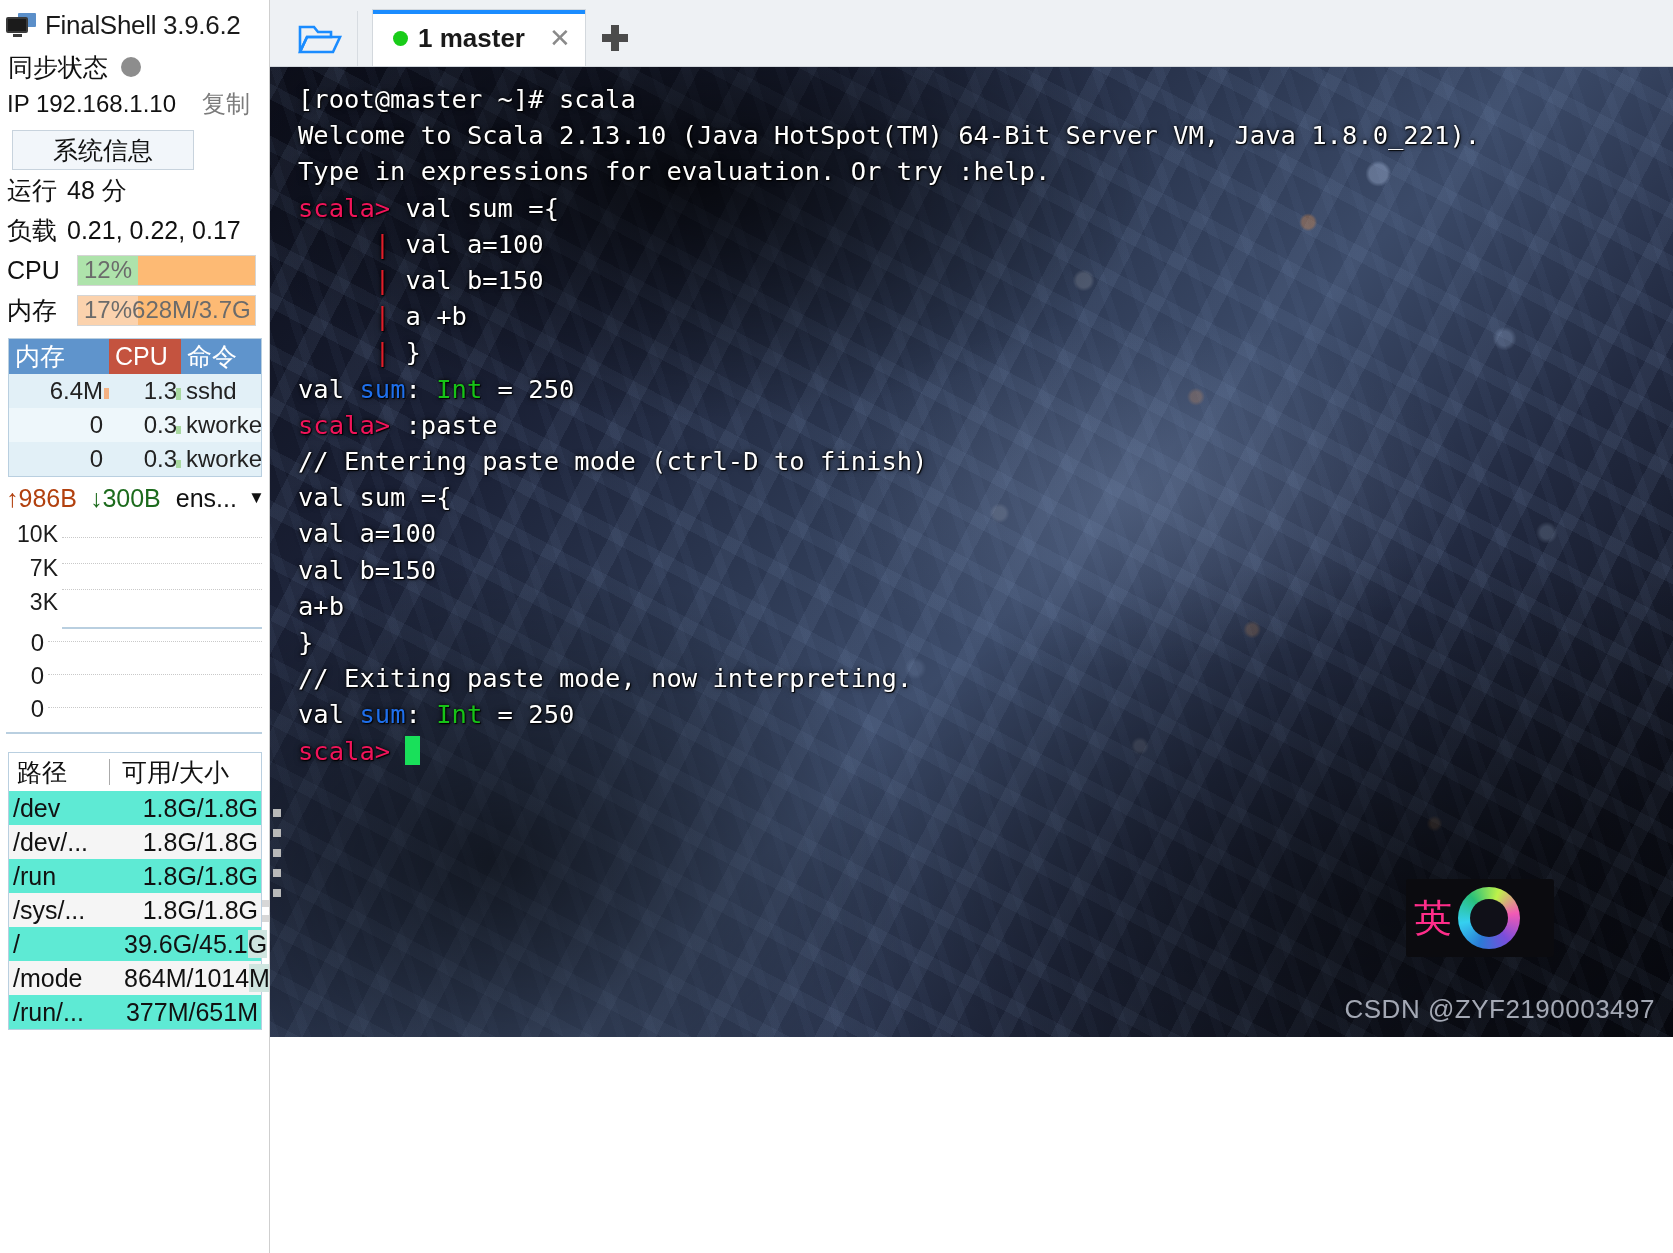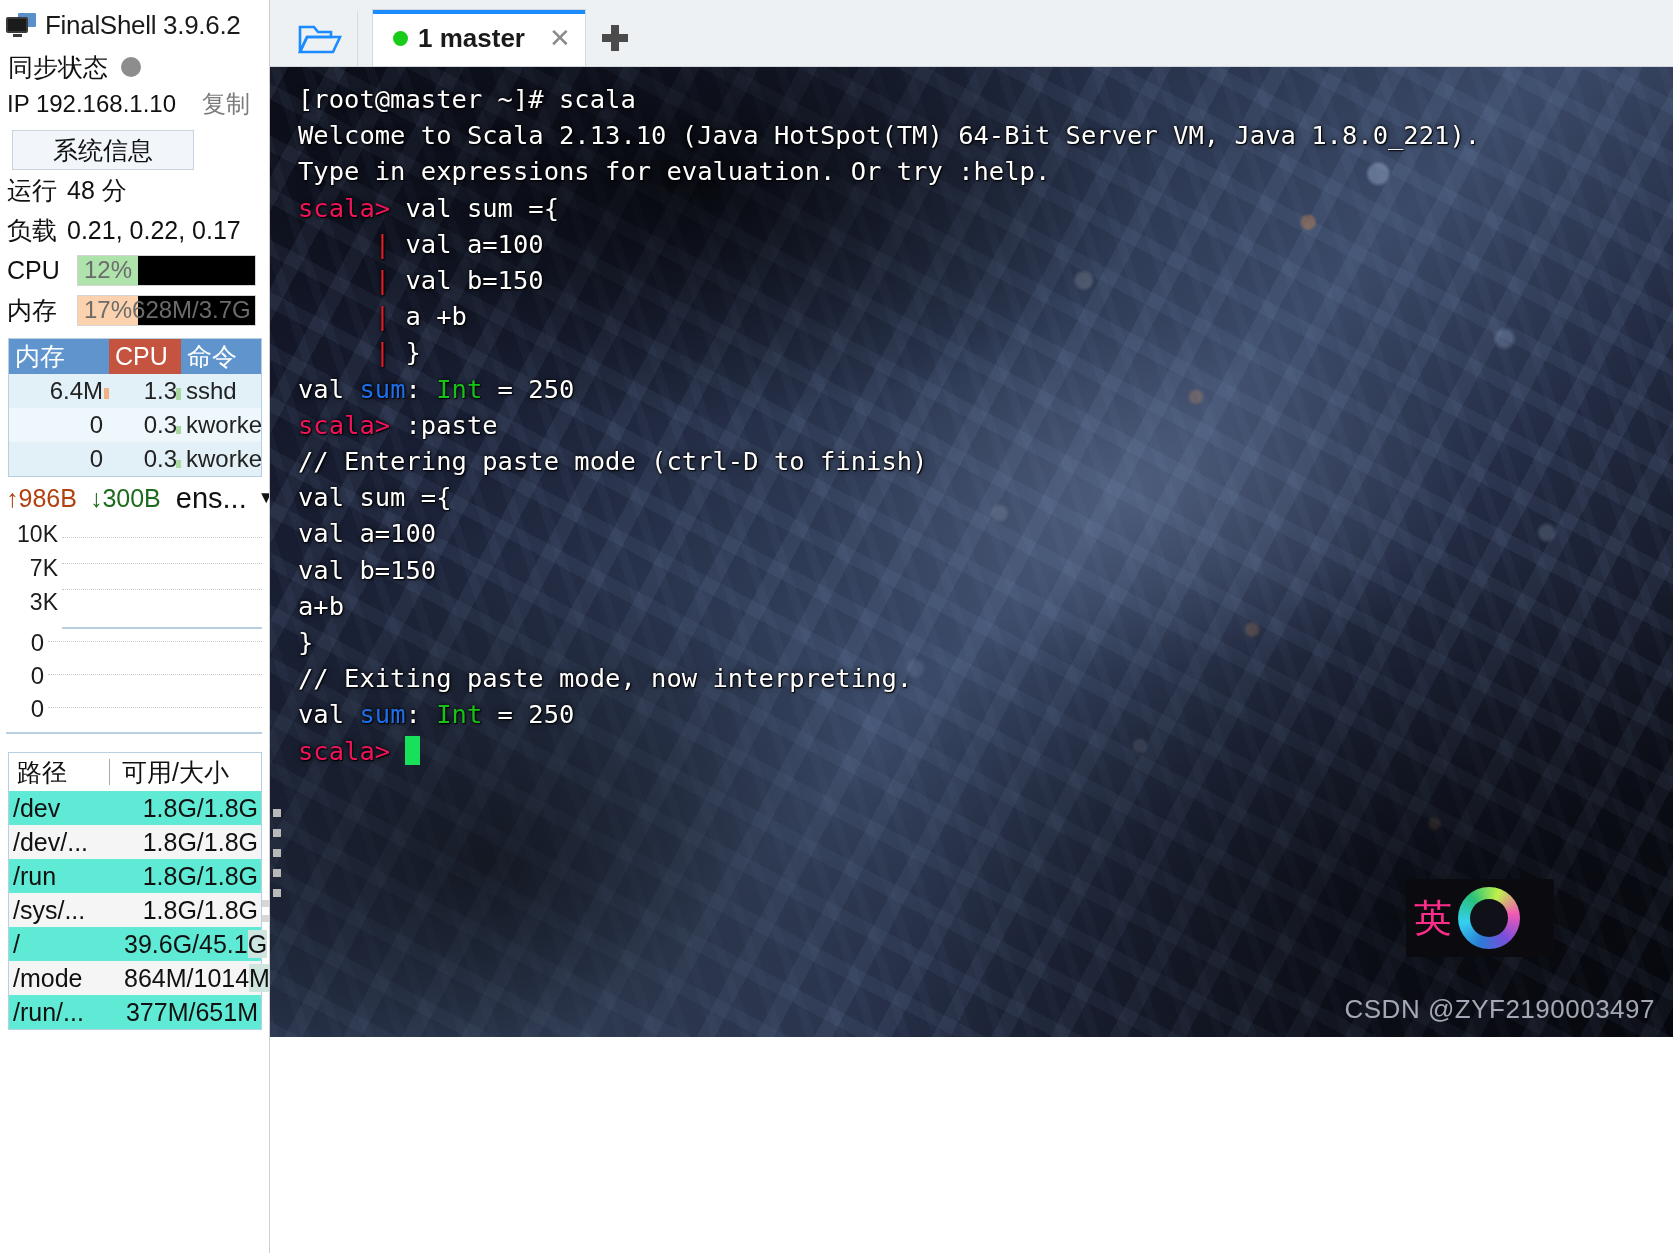--- a/index.html
+++ b/index.html
@@ -60,21 +60,21 @@
   }
 
   .stat-line { display: flex; align-items: center; padding-left: 7px; height: 40px; }
   .stat-line .lbl { font-size: 25px; color: #111; white-space: nowrap; }
   .stat-line .val { font-size: 25px; color: #111; margin-left: 10px; white-space: nowrap; }
 
   .meter-row { display: flex; align-items: center; padding-left: 7px; height: 40px; gap: 8px; }
   .meter-row .mlbl { font-size: 25px; color: #111; width: 62px; flex: 0 0 62px; white-space: nowrap;}
   .meter {
     position: relative; height: 31px; flex: 1 1 auto; margin-right: 14px;
-    background: #000000; border: 1px solid #d5d5d5; overflow: hidden;
+    background: #fdba74; border: 1px solid #d5d5d5; overflow: hidden;
   }
   .meter .fill { position: absolute; left: 0; top: 0; bottom: 0; }
   .meter .mtext {
     position: relative; z-index: 2; display: flex; align-items: center;
     height: 100%; padding: 0 6px; font-size: 24px; color: #6b6b6b;
     justify-content: space-between;
   }
   .meter .mtext .pct { color: #6b6b6b; }
   .meter .mtext .abs { color: #6b6b6b; }
 
@@ -91,21 +91,21 @@
   .proc-row .c-cpu { width: 72px; flex: 0 0 72px; text-align: right; padding-right: 4px; position: relative;}
   .proc-row .c-cmd { flex: 1 1 auto; padding-left: 5px; white-space: nowrap; overflow: hidden; }
   .bar-mem { position: absolute; right: 0; top: 3px; bottom: 3px; width: 5px; background: #f3b183; }
   .bar-cpu { position: absolute; right: 0; top: 3px; bottom: 3px; width: 5px; background: #a9d9a1; }
 
   
   .net-head { display: flex; align-items: center; padding-left: 6px; height: 42px; gap: 3px; }
   .net-up { color: #b2410f; font-size: 25px; display:flex; align-items:center;}
   .net-down { color: #1d6b1d; font-size: 25px; display:flex; align-items:center; margin-left: 10px;}
   .arrow-g { font-size: 25px; font-weight: bold; }
-  .net-iface { font-size: 29px; color: #111; margin-left: 12px; }
+  .net-iface { font-size: 25px; color: #111; margin-left: 12px; }
   .net-caret { margin-left: 8px; font-size: 17px; color: #111; }
 
   .net-chart { margin: 0 8px 0 6px; height: 110px; position: relative; display:flex; }
   .net-yaxis { width: 56px; flex:0 0 56px; position: relative; }
   .net-yaxis span { position: absolute; right: 4px; font-size: 23px; color: #1b1b1b; }
   .net-plot { flex: 1 1 auto; position: relative; background: #fff; border-bottom: 2px solid #b9cfe0; overflow:hidden;}
   .gridline { position: absolute; left: 0; right: 0; height: 0; border-top: 1px dotted #c9c9c9; }
   .nbar { position: absolute; bottom: 0; width: 6px; }
   .nbar .up { position: absolute; bottom: 0; width: 100%; background: #f8cdbb; }
   .nbar .dn { position: absolute; bottom: 0; width: 100%; background: #a9a587; }

